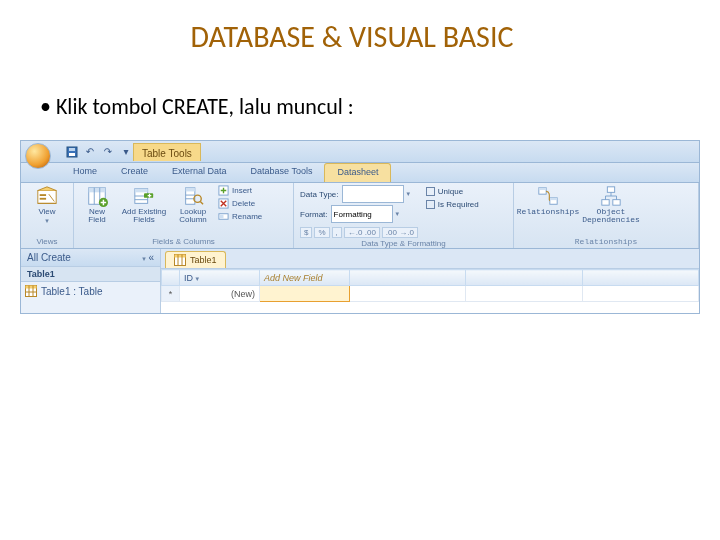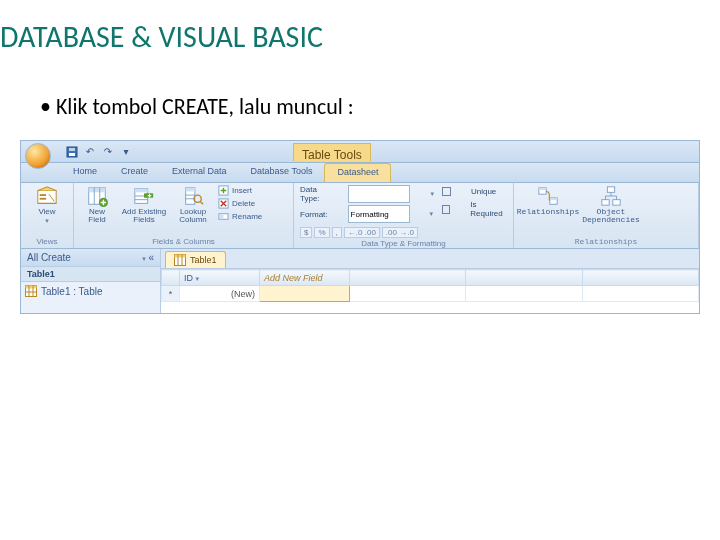--- a/index.html
+++ b/index.html
@@ -1,40 +1,40 @@
 <!DOCTYPE html>
 <html><head>
 <meta charset="utf-8">
 <style>
   * { box-sizing: border-box; margin: 0; padding: 0; }
   body { font-family: "Segoe UI", Tahoma, sans-serif; background: #fff; width: 720px; height: 540px; overflow: hidden; }
   .slide { width: 720px; height: 540px; position: relative; padding: 10px 0 0 0; }
-  .slide-title { color: #0f766e; font-size: 30px; font-family: Calibri, sans-serif; margin: 8px 16px 38px 0; font-weight: 400; }
+  .slide-title { color: #a16207; font-size: 30px; font-family: Calibri, sans-serif; text-align: center; margin: 8px 16px 38px 0; font-weight: 400; }
   .bullet { font-size: 22px; font-family: Calibri, sans-serif; color: #000; margin: 0 0 20px 40px; }
   .bullet::before { content: "• "; }
   .app { margin: 0 20px; border: 1px solid #9bb7d6; font-size: 9px; color: #2b4a73; }
   .titlebar { display: flex; align-items: center; height: 22px; background: linear-gradient(#dbe7f5,#c7dbf0); border-bottom: 1px solid #9bb7d6; }
   .office-orb { width: 26px; height: 26px; border-radius: 50%; background: radial-gradient(circle at 35% 30%, #ffe8a0, #f0a030 60%, #b05000); border: 1px solid #9bb7d6; margin: 2px 4px -6px 4px; position: relative; z-index: 5; }
   .qat { display: flex; gap: 4px; align-items: center; margin-left: 10px; }
   .qat span { width: 14px; height: 14px; display: inline-flex; align-items: center; justify-content: center; font-size: 10px; color: #3a5a8a; }
-  .contextual { margin-left: 160px; background: #f7d98a; border: 1px solid #d9b85a; border-bottom: none; padding: 4px 8px 0 8px; font-size: 12px; color: #6a4a10; height: 18px; }
+  .contextual { background: #f7d98a; border: 1px solid #d9b85a; border-bottom: none; padding: 4px 8px 0 8px; font-size: 10px; color: #6a4a10; height: 18px; }
   .win-title { flex: 1; text-align: left; margin-left: 8px; color: #6a84a8; font-size: 9px; white-space: nowrap; overflow: hidden; }
   .tabs { display: flex; height: 20px; background: linear-gradient(#dbe7f5,#c7dbf0); padding-left: 40px; border-bottom: 1px solid #9bb7d6; }
   .tab { padding: 3px 12px 0 12px; color: #3a5a8a; cursor: pointer; font-size: 9px; }
   .tab.active { background: #f7e0a0; border: 1px solid #d9b85a; border-bottom: none; border-radius: 3px 3px 0 0; }
   .ribbon { display: flex; height: 66px; background: linear-gradient(#eaf1fa,#d7e4f2); border-bottom: 1px solid #9bb7d6; }
   .group { border-right: 1px solid #b8cde4; padding: 2px 6px; display: flex; flex-direction: column; justify-content: space-between; }
   .group-body { display: flex; gap: 6px; flex: 1; align-items: flex-start; }
   .group-label { text-align: center; font-size: 8px; color: #6a84a8; padding-top: 1px; }
   .bigbtn { display: flex; flex-direction: column; align-items: center; gap: 1px; width: 40px; font-size: 8px; color: #3a5a8a; text-align: center; line-height: 1.0; cursor: pointer; }
   .bigbtn .ico { width: 22px; height: 22px; }
   .smallrow { display: flex; flex-direction: column; gap: 2px; font-size: 8px; color: #3a5a8a; }
   .smallrow div { display: flex; align-items: center; gap: 3px; cursor: pointer; }
   .smallrow .mini { width: 11px; height: 11px; }
-  .fieldrow { display: flex; align-items: center; gap: 20px; font-size: 8px; }
+  .fieldrow { display: flex; align-items: center; gap: 3px; font-size: 8px; }
   .fieldrow input[type=text] { height: 13px; width: 62px; font-size: 8px; border: 1px solid #9bb7d6; padding: 8px 2px; }
   .chk { width: 9px; height: 9px; border: 1px solid #6a84a8; display: inline-block; }
   .fmtbar { display: flex; gap: 2px; margin-top: 2px; }
   .fmtbar span { border: 1px solid #b8cde4; padding: 0 3px; font-size: 8px; color: #6a84a8; background: #eaf1fa; cursor: pointer; }
   .body-area { display: flex; height: 64px; }
   .navpane { width: 140px; border-right: 1px solid #b8cde4; background: #eaf1fa; font-size: 10px; }
   .nav-head { background: linear-gradient(#dbe7f5,#c7dbf0); padding: 3px 6px; border-bottom: 1px solid #b8cde4; display: flex; justify-content: space-between; color: #3a5a8a; }
   .nav-group { background: #d7e4f2; padding: 2px 6px; color: #2b4a73; font-weight: bold; font-size: 9px; border-bottom: 1px solid #b8cde4; }
   .nav-item { display: flex; align-items: center; gap: 4px; padding: 3px 4px; color: #3a5a8a; cursor: pointer; }
   .tbl-ico { width: 12px; height: 12px; }

